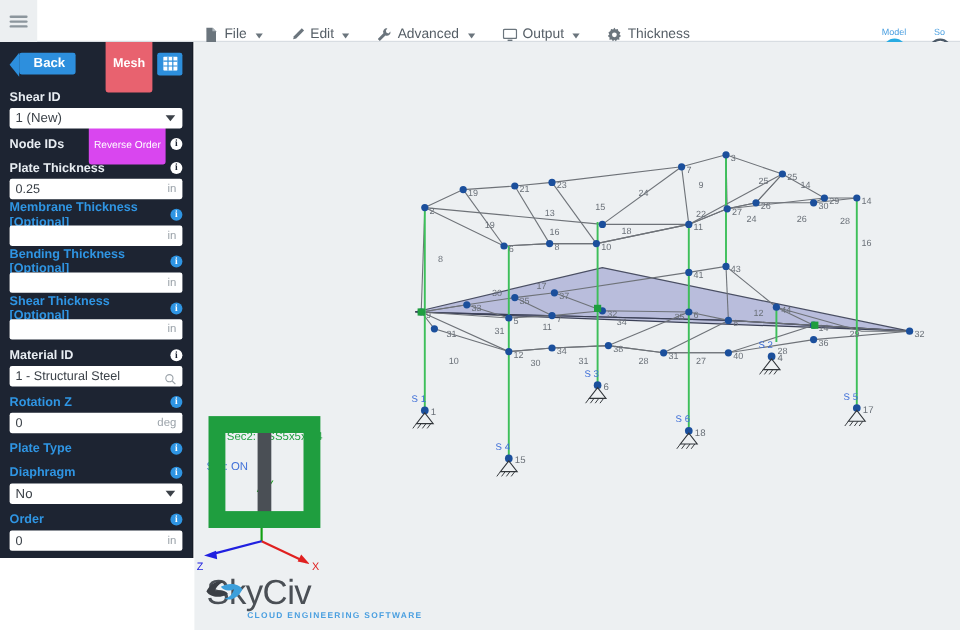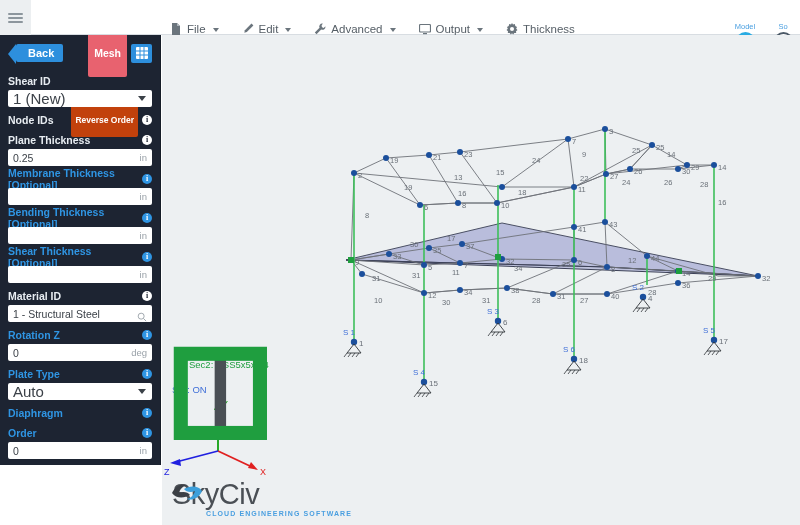--- a/index.html
+++ b/index.html
@@ -96,21 +96,21 @@
 
   .field { margin-bottom: 6px; }
   .field-label-row {
     display: flex; align-items: center; justify-content: space-between;
     height: 14px; margin-bottom: 2px;
   }
   .field-label { font-size: 10.5px; color: #e8edf2; font-weight: bold; }
   .field-label.accent { color: #2f95e3; }
   .label-right { display: flex; align-items: center; gap: 4px; }
   .rev-badge {
-    background: #c2410c; color: #fff; font-size: 8.5px; font-weight: bold;
+    background: #d946ef; color: #fff; font-size: 8.5px; font-weight: normal;
     padding: 12px 4px; border-radius: 2px; cursor: pointer; white-space: nowrap;
   }
   .info-i {
     width: 10px; height: 10px; border-radius: 50%; background: #ffffff;
     color: #1d2432; font-size: 8px; font-weight: bold; line-height: 10px;
     text-align: center; font-family: "Liberation Serif", serif; cursor: pointer; flex: none;
   }
   .info-i.accent { background: #2f95e3; color: #ffffff; }
 
   .ctrl {
@@ -120,21 +120,21 @@
   .ctrl input {
     border: 0; outline: 0; width: 100%; font-size: 10.5px; color: #3b4148;
     font-family: "Liberation Sans", sans-serif; background: transparent; padding: 0;
   }
   .ctrl input::placeholder { color: #9aa2a9; }
   .unit {
     font-size: 9.5px; color: #9aa2a9; position: absolute; right: 5px; top: 3px;
   }
   .ctrl select {
     -webkit-appearance: none; appearance: none; border: 0; outline: 0; width: 100%;
-    font-size: 15px; color: #3b4148; background: transparent;
+    font-size: 11px; color: #3b4148; background: transparent;
     font-family: "Liberation Sans", sans-serif; cursor: pointer;
   }
   .sel-caret {
     position: absolute; right: 6px; top: 6px; width: 0; height: 0;
     border-left: 4px solid transparent; border-right: 4px solid transparent;
     border-top: 5px solid #3b4148; pointer-events: none;
   }
   .search-ico { position: absolute; right: 5px; top: 3px; width: 10px; height: 10px; }
   .search-ico svg { width: 10px; height: 10px; }
 
@@ -272,21 +272,21 @@
         <span class="field-label">Node IDs</span>
         <span class="label-right">
           <span class="rev-badge">Reverse Order</span>
           <span class="info-i">i</span>
         </span>
       </div>
     </div>
 
     <div class="field">
       <div class="field-label-row">
-        <span class="field-label">Plane Thickness</span>
+        <span class="field-label">Plate Thickness</span>
         <span class="info-i">i</span>
       </div>
       <div class="ctrl">
         <input value="0.25" style="">
         <span class="unit">in</span>
       </div>
     </div>
 
     <div class="field">
       <div class="field-label-row">
@@ -346,32 +346,32 @@
         <input value="0" style="">
         <span class="unit">deg</span>
       </div>
     </div>
 
     <div class="field">
       <div class="field-label-row">
         <span class="field-label accent">Plate Type</span>
         <span class="info-i accent">i</span>
       </div>
+    </div>
+
+    <div class="field">
+      <div class="field-label-row">
+        <span class="field-label accent">Diaphragm</span>
+        <span class="info-i accent">i</span>
+      </div>
       <div class="ctrl">
         <select>
-          <option>Auto</option>
+          <option>No</option>
         </select>
         <span class="sel-caret"></span>
-      </div>
-    </div>
-
-    <div class="field">
-      <div class="field-label-row">
-        <span class="field-label accent">Diaphragm</span>
-        <span class="info-i accent">i</span>
       </div>
     </div>
 
     <div class="field">
       <div class="field-label-row">
         <span class="field-label accent">Order</span>
         <span class="info-i accent">i</span>
       </div>
       <div class="ctrl">
         <input value="0" style="">

